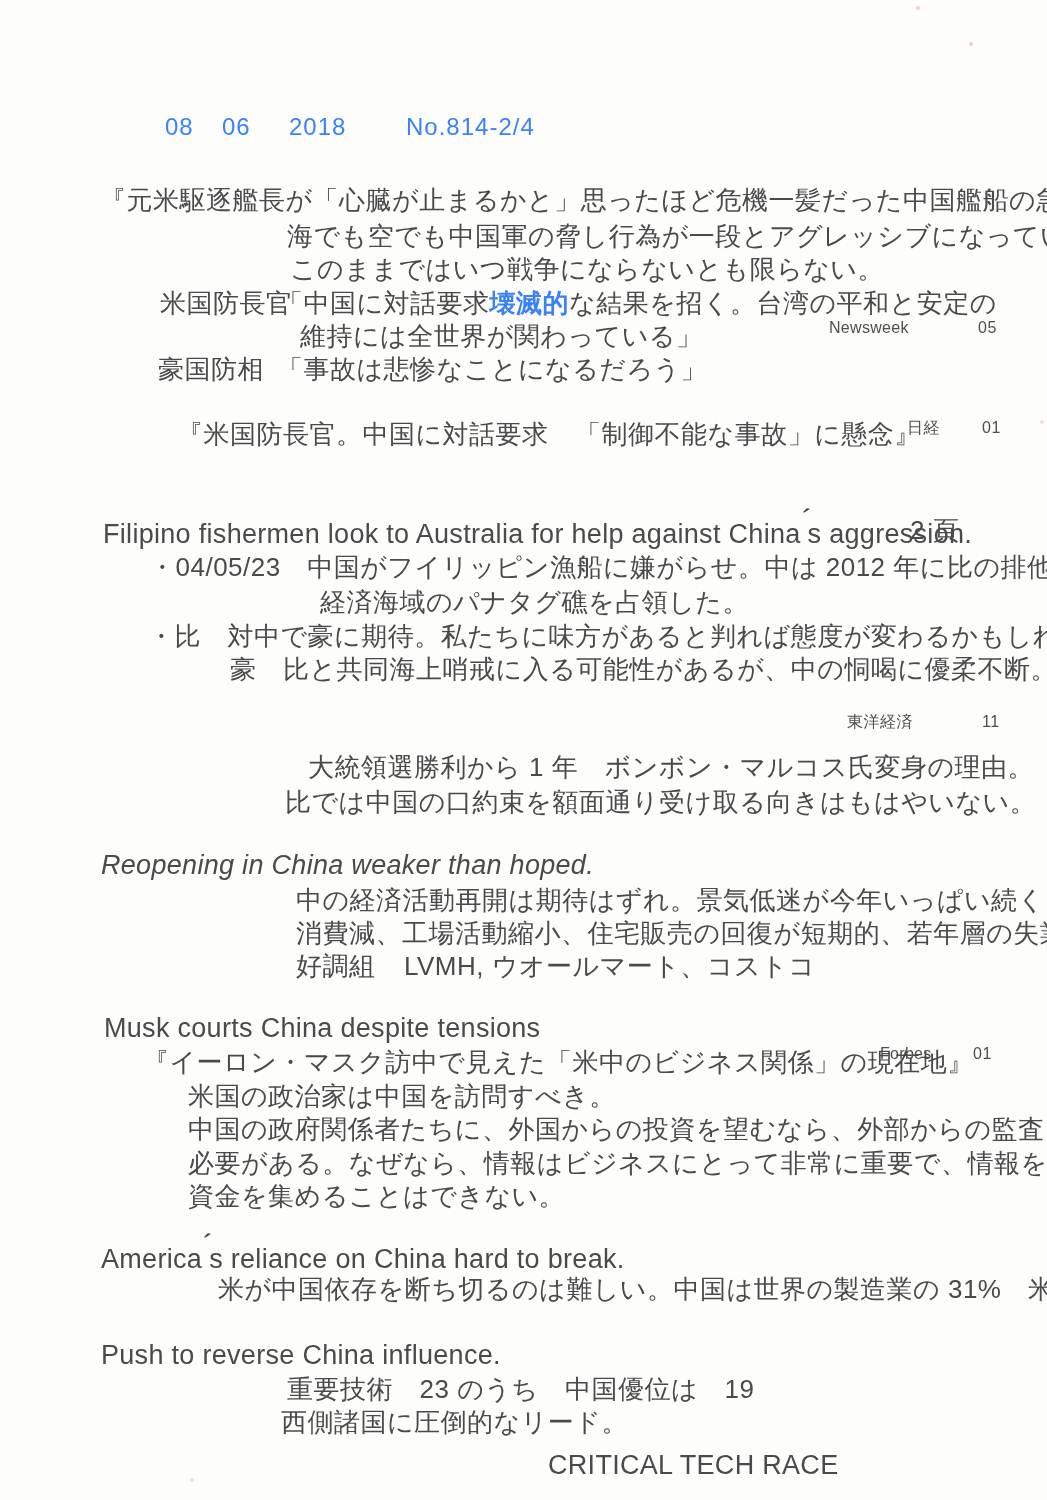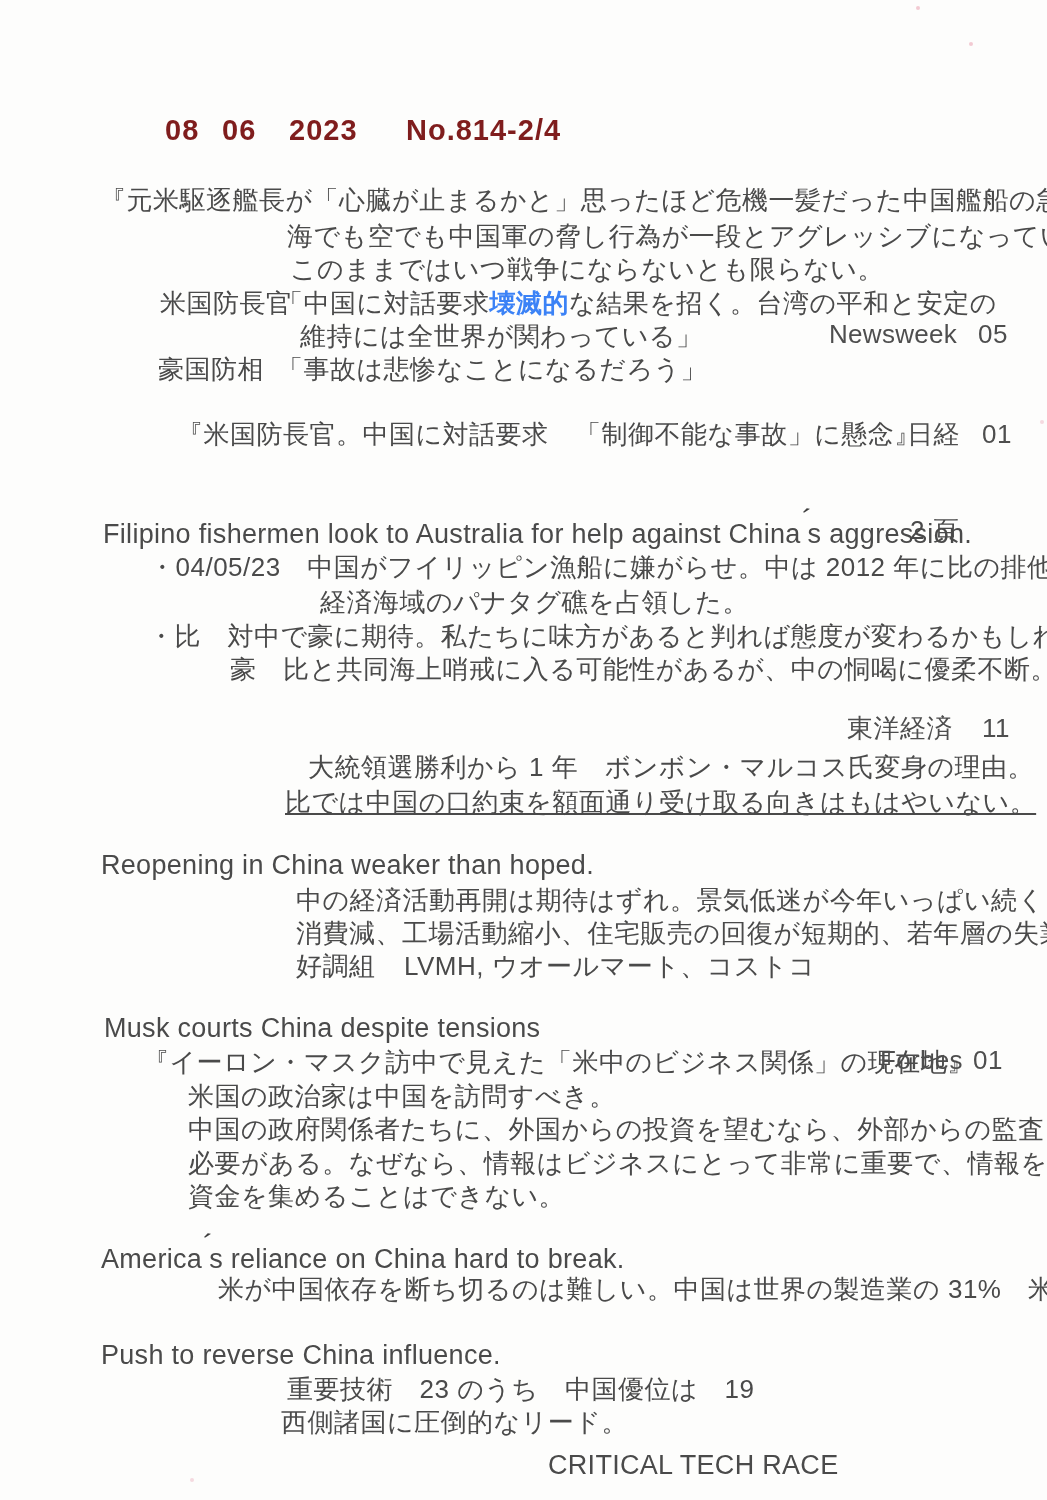--- a/index.html
+++ b/index.html
@@ -13,43 +13,43 @@
     color:#4a4a4a;
   }
   .ln{
     position:absolute;
     white-space:nowrap;
     line-height:1.25;
     letter-spacing:0.5px;
   }
   .jp{font-size:26px;}
   .en{font-size:27px;letter-spacing:0.3px;}
-  .hd{font-size:29px;color:#7f1d1d;letter-spacing:1px;font-weight:bold;}
+  .hd{font-size:24px;color:#3b82f6;letter-spacing:1px;}
   .bd{font-weight:700;color:#3b82f6;}
-  .src{font-size:26px;color:#4e4e4e;}
+  .src{font-size:16px;color:#4e4e4e;}
   .apos{
     display:inline-block;
     transform:translateY(-13px) rotate(8deg);
     font-size:30px;
     width:7px;
     color:#3f3f3f;
   }
   .speck{
     position:absolute;width:4px;height:4px;border-radius:50%;
     background:#e58ca0;opacity:0.45;
   }
 </style>
 </head>
 <body>
 
 <div class="page">
 
   <div class="ln hd" style="left:165px;top:112px;">08</div>
   <div class="ln hd" style="left:222px;top:112px;">06</div>
-  <div class="ln hd" style="left:289px;top:112px;">2023</div>
+  <div class="ln hd" style="left:289px;top:112px;">2018</div>
   <div class="ln hd" style="left:406px;top:112px;">No.814-2/4</div>
 
   <div class="ln jp" style="left:100px;top:184px;">『元米駆逐艦長が「心臓が止まるかと」思ったほど危機一髪だった中国艦船の急接近』</div>
   <div class="ln jp" style="left:287px;top:220px;">海でも空でも中国軍の脅し行為が一段とアグレッシブになっている。</div>
   <div class="ln jp" style="left:290px;top:253px;">このままではいつ戦争にならないとも限らない。</div>
 
   <div class="ln jp" style="left:160px;top:287px;">米国防長官</div>
   <div class="ln jp" style="left:277px;top:287px;">
     <span>「中国に対話要求</span><span class="bd">壊滅的</span><span>な結果を招く。台湾の平和と安定の</span>
   </div>
@@ -69,23 +69,23 @@
   </div>
   <div class="ln jp" style="left:910px;top:514px;">2 頁</div>
   <div class="ln jp" style="left:149px;top:551px;">・04/05/23　中国がフイリッピン漁船に嫌がらせ。中は 2012 年に比の排他的</div>
   <div class="ln jp" style="left:320px;top:586px;">経済海域のパナタグ礁を占領した。</div>
   <div class="ln jp" style="left:148px;top:620px;">・比　対中で豪に期待。私たちに味方があると判れば態度が変わるかもしれない。</div>
   <div class="ln jp" style="left:230px;top:653px;">豪　比と共同海上哨戒に入る可能性があるが、中の恫喝に優柔不断。</div>
 
   <div class="ln src jp" style="left:847px;top:712px;">東洋経済</div>
   <div class="ln src" style="left:982px;top:712px;">11</div>
   <div class="ln jp" style="left:308px;top:751px;">大統領選勝利から 1 年　ボンボン・マルコス氏変身の理由。</div>
-  <div class="ln jp" style="left:285px;top:786px;text-decoration:underline;">比では中国の口約束を額面通り受け取る向きはもはやいない。</div>
+  <div class="ln jp" style="left:285px;top:786px;">比では中国の口約束を額面通り受け取る向きはもはやいない。</div>
 
-  <div class="ln en" style="left:101px;top:849px;">Reopening in China weaker than hoped.</div>
+  <div class="ln en" style="left:101px;top:849px;font-style:italic;">Reopening in China weaker than hoped.</div>
   <div class="ln jp" style="left:296px;top:884px;">中の経済活動再開は期待はずれ。景気低迷が今年いっぱい続く。</div>
   <div class="ln jp" style="left:296px;top:917px;">消費減、工場活動縮小、住宅販売の回復が短期的、若年層の失業増大。</div>
   <div class="ln jp" style="left:296px;top:950px;">好調組</div>
   <div class="ln jp" style="left:404px;top:950px;">LVMH, ウオールマート、コストコ</div>
 
   <div class="ln en" style="left:104px;top:1012px;">Musk courts China despite tensions</div>
   <div class="ln jp" style="left:143px;top:1046px;">『イーロン・マスク訪中で見えた「米中のビジネス関係」の現在地』</div>
   <div class="ln src en" style="left:880px;top:1044px;">Forbes</div>
   <div class="ln src" style="left:973px;top:1044px;">01</div>
   <div class="ln jp" style="left:188px;top:1080px;">米国の政治家は中国を訪問すべき。</div>

